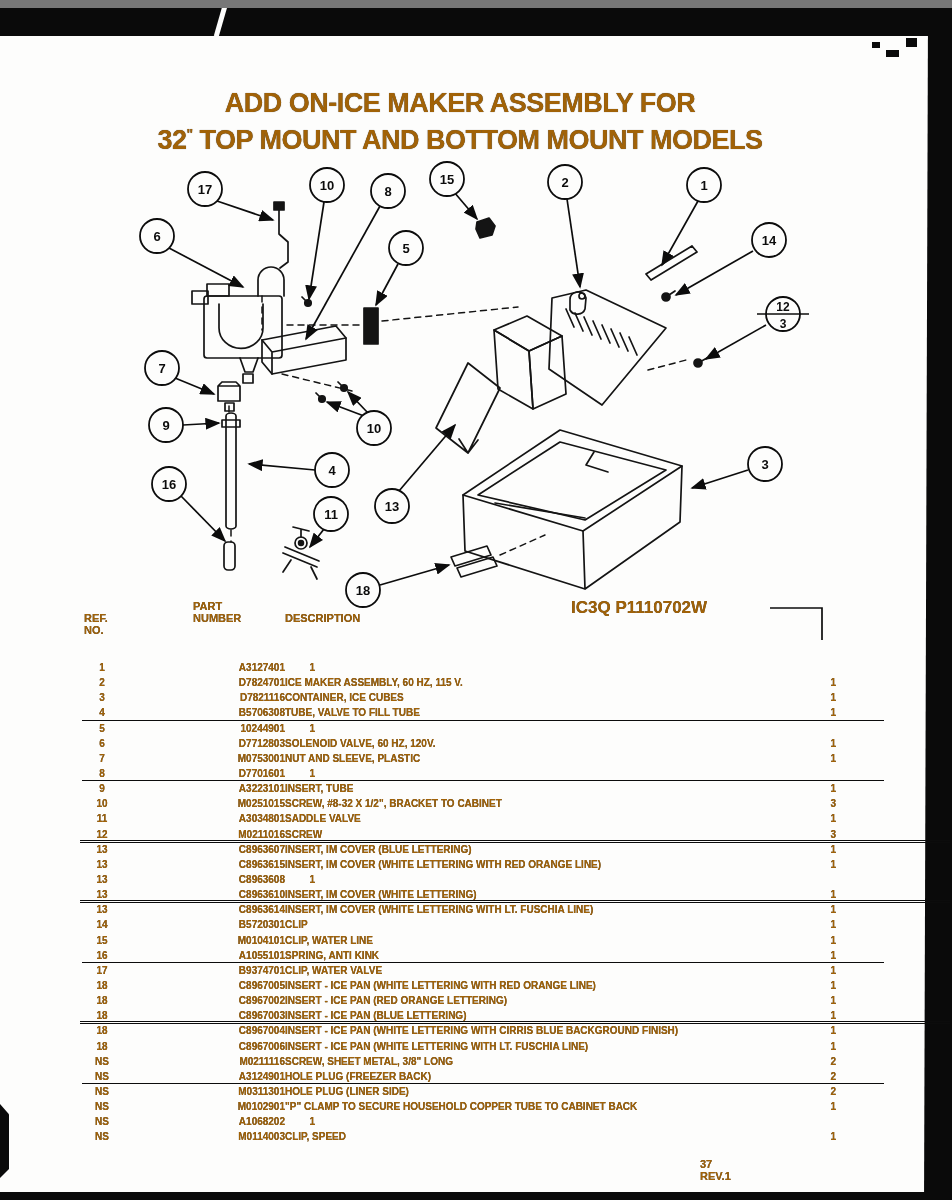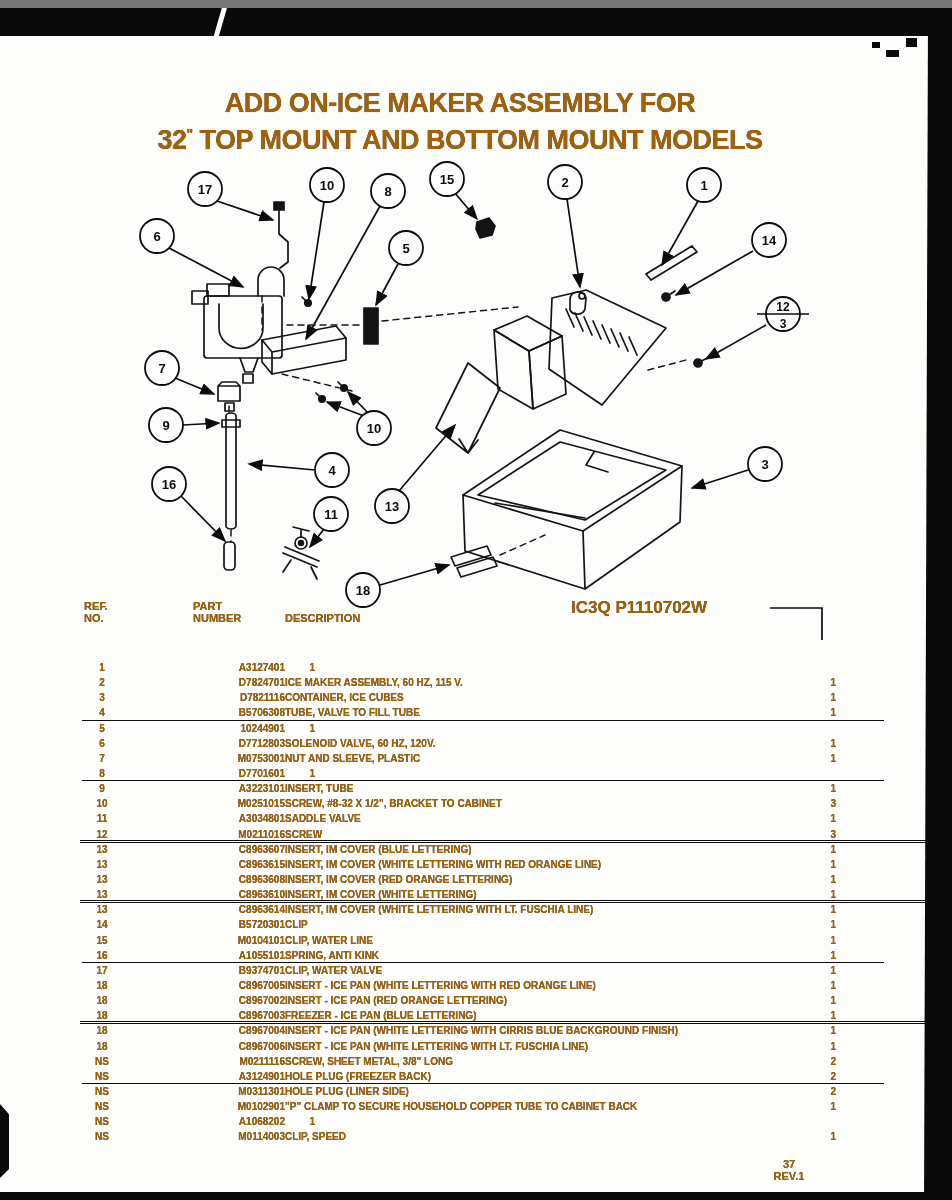--- a/index.html
+++ b/index.html
@@ -29,36 +29,36 @@
     text-shadow:0 0 0.7px rgba(0,0,0,.85);
   }
   .title sup{font-size:14px;vertical-align:super;}
 
   
   svg.layer{position:absolute;left:0;top:0;}
 
   
   .tbl-head{position:absolute;left:84px;top:592px;width:800px;font-size:11px;font-weight:bold;line-height:12px;
     text-shadow:0 0 0.6px rgba(0,0,0,.8);}
-  .tbl-head .c-ref{position:absolute;left:0;top:0;width:40px;}
+  .tbl-head .c-ref{position:absolute;left:0;top:12px;width:40px;}
   .tbl-head .c-part{position:absolute;left:109px;top:0;}
   .tbl-head .c-desc{position:absolute;left:201px;top:12px;}
   .diagram-code{position:absolute;left:571px;top:590px;font-size:17px;font-weight:bold;
     text-shadow:0 0 0.6px rgba(0,0,0,.8);}
   .rows{position:absolute;left:84px;top:652px;width:800px;font-size:10px;font-weight:bold;
     text-shadow:0 0 0.5px rgba(0,0,0,.75);}
   .row{position:relative;display:flex;height:15.15px;line-height:15.15px;white-space:nowrap;}
   .row .ref{width:36px;text-align:center;flex:none;}
   .row .part{width:92px;margin-left:73px;flex:none;text-align:right;}
   .row .desc{flex:1;overflow:hidden;}
   .row .qty{width:30px;text-align:right;margin-right:48px;flex:none;}
   .row.rule-thin::after{content:"";position:absolute;left:-2px;right:0;bottom:0;border-bottom:1.6px solid #0c0c0c;}
   .row.rule-thick::after{content:"";position:absolute;left:-4px;right:-66px;bottom:-1px;border-bottom:3px double #0c0c0c;}
 
-  .footer{position:absolute;left:700px;top:1150px;width:178px;text-align:center;font-size:11px;
+  .footer{position:absolute;left:700px;top:1150px;width:178px;text-align:left;font-size:11px;
     font-weight:bold;line-height:12px;text-shadow:0 0 0.5px rgba(0,0,0,.75);}
 </style>
 </head>
 <body>
 
 <div class="page">
 
   <div class="band-top"></div>
   <div class="slash"></div>
   <div class="band-right"></div>
@@ -358,21 +358,20 @@
       </div>
       <div class="row">
         <span class="ref">13</span>
         <span class="part">C8963615</span>
         <span class="desc">INSERT, IM COVER (WHITE LETTERING WITH RED ORANGE LINE)</span>
         <span class="qty">1</span>
       </div>
       <div class="row">
         <span class="ref">13</span>
         <span class="part">C8963608</span>
-        <span class="desc">INSERT, IM COVER (RED ORANGE LETTERING)</span>
         <span class="qty">1</span>
       </div>
       <div class="row rule-thick">
         <span class="ref">13</span>
         <span class="part">C8963610</span>
         <span class="desc">INSERT, IM COVER (WHITE LETTERING)</span>
         <span class="qty">1</span>
       </div>
       <div class="row">
         <span class="ref">13</span>
@@ -412,21 +411,21 @@
       </div>
       <div class="row">
         <span class="ref">18</span>
         <span class="part">C8967002</span>
         <span class="desc">INSERT - ICE PAN (RED ORANGE LETTERING)</span>
         <span class="qty">1</span>
       </div>
       <div class="row rule-thick">
         <span class="ref">18</span>
         <span class="part">C8967003</span>
-        <span class="desc">FREEZER - ICE PAN (BLUE LETTERING)</span>
+        <span class="desc">INSERT - ICE PAN (BLUE LETTERING)</span>
         <span class="qty">1</span>
       </div>
       <div class="row">
         <span class="ref">18</span>
         <span class="part">C8967004</span>
         <span class="desc">INSERT - ICE PAN (WHITE LETTERING  WITH CIRRIS BLUE BACKGROUND FINISH)</span>
         <span class="qty">1</span>
       </div>
       <div class="row">
         <span class="ref">18</span>

